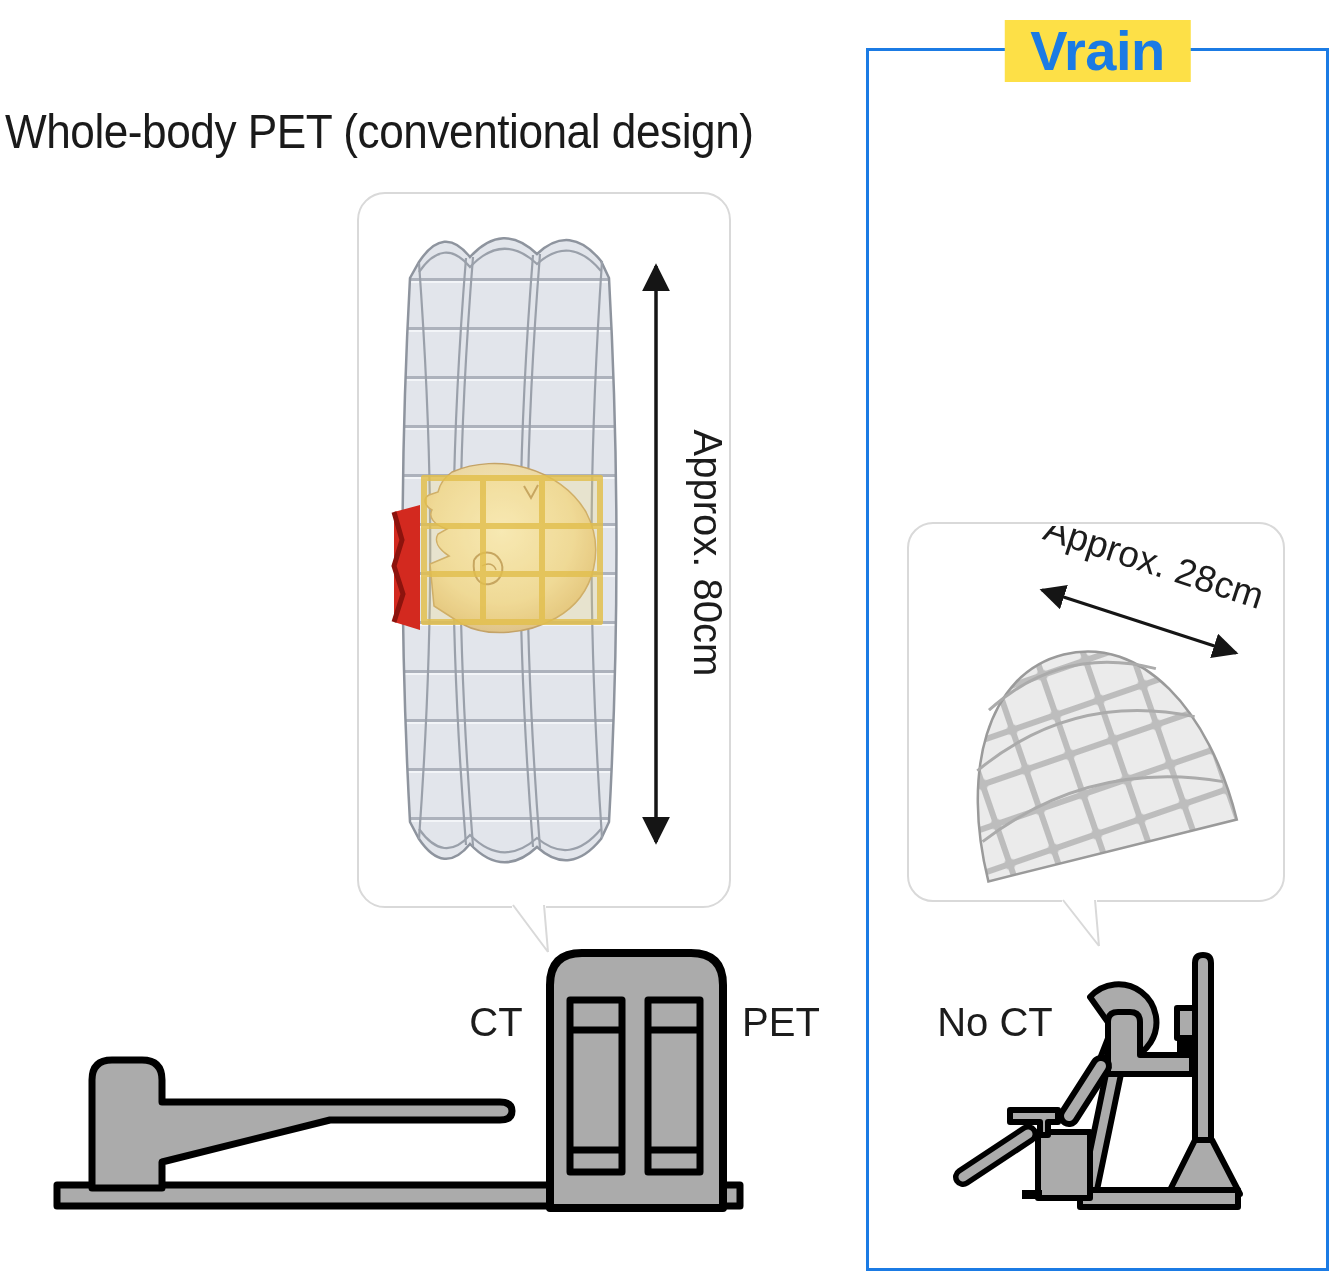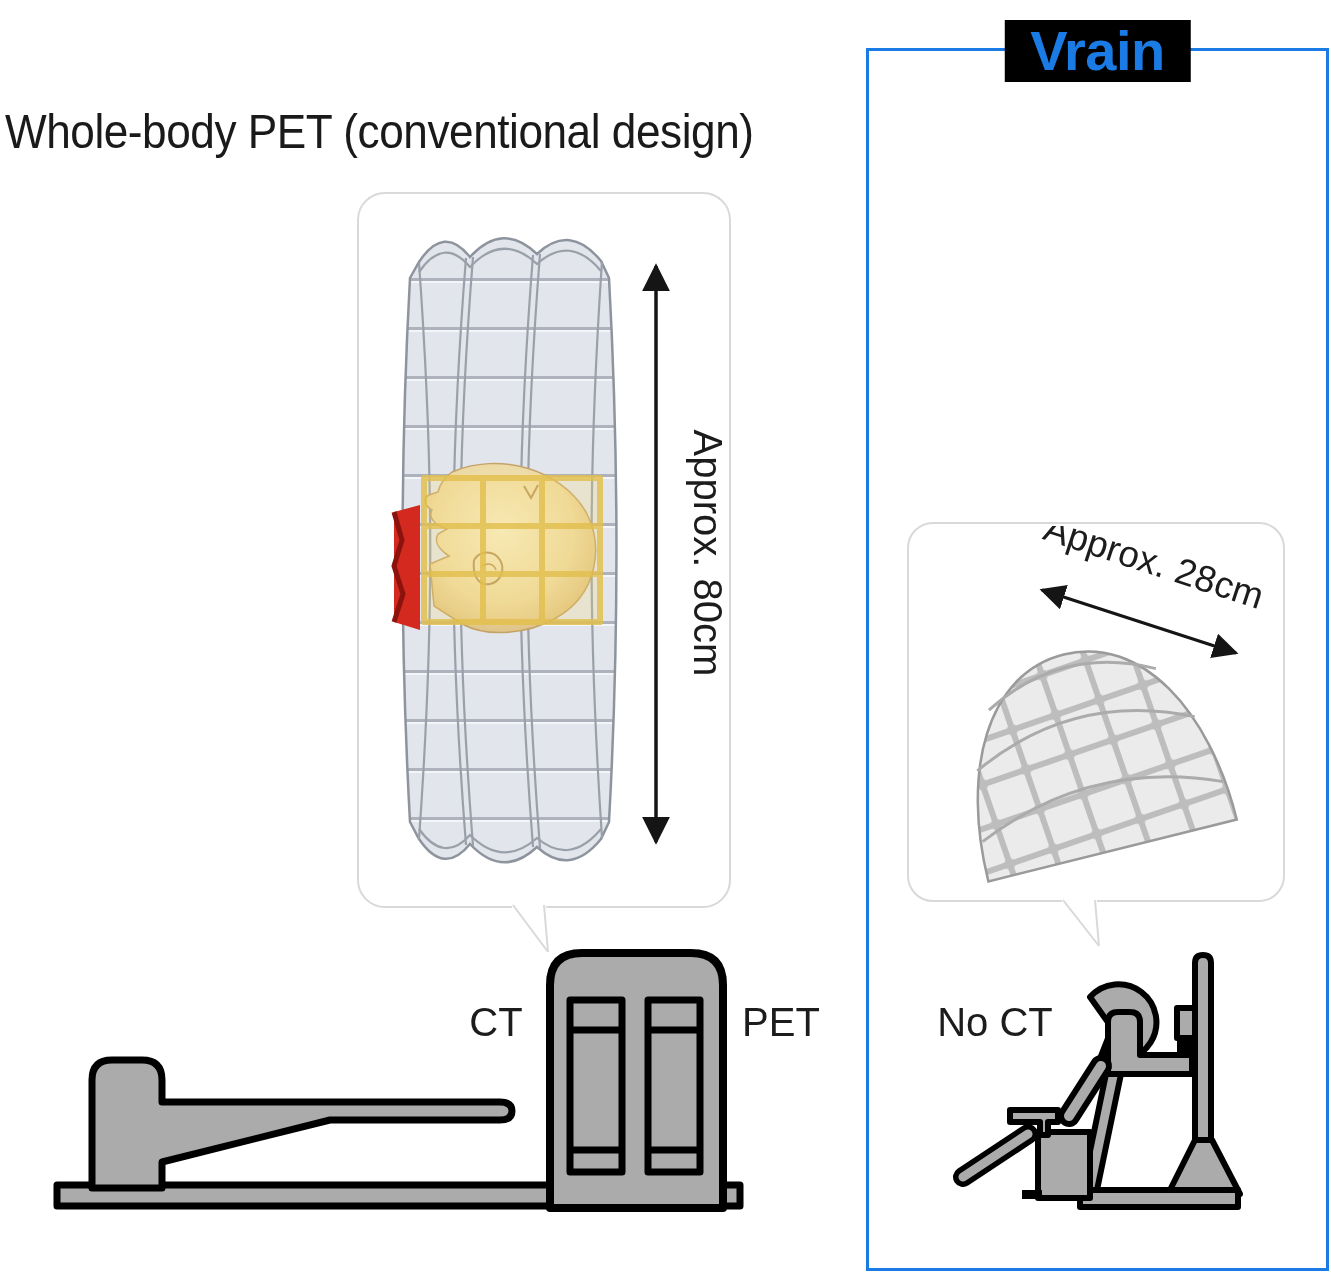--- a/index.html
+++ b/index.html
@@ -7,21 +7,21 @@
          font-family:"Liberation Sans",sans-serif;}
   .abs{position:absolute;}
   .page-title{left:5px;top:104px;font-size:48px;font-weight:300;color:#1a1a1a;
               letter-spacing:-0.5px;transform:scaleX(0.92);transform-origin:0 0;white-space:nowrap;}
   .callout{background:#fff;border:2px solid #d9d9d9;box-sizing:border-box;}
   .callout.left{left:357px;top:192px;width:374px;height:716px;border-radius:28px;}
   .callout.right{left:907px;top:522px;width:378px;height:380px;border-radius:26px;}
   .vrain-panel{left:866px;top:48px;width:463px;height:1223px;border:3px solid #1b7be4;
                box-sizing:border-box;background:transparent;}
   .vrain-label{position:absolute;top:-31px;left:50%;transform:translateX(-50%);
-               background:#000000;padding:0 26px;font-size:56px;font-weight:bold;
+               background:#fde047;padding:0 26px;font-size:56px;font-weight:bold;
                color:#1b7be4;letter-spacing:-0.5px;line-height:1.1;white-space:nowrap;}
   svg text{font-family:"Liberation Sans",sans-serif;}
 </style>
 </head>
 <body>
 
 <div class="stage">
 
   <div class="abs page-title">Whole-body PET (conventional design)</div>
 

